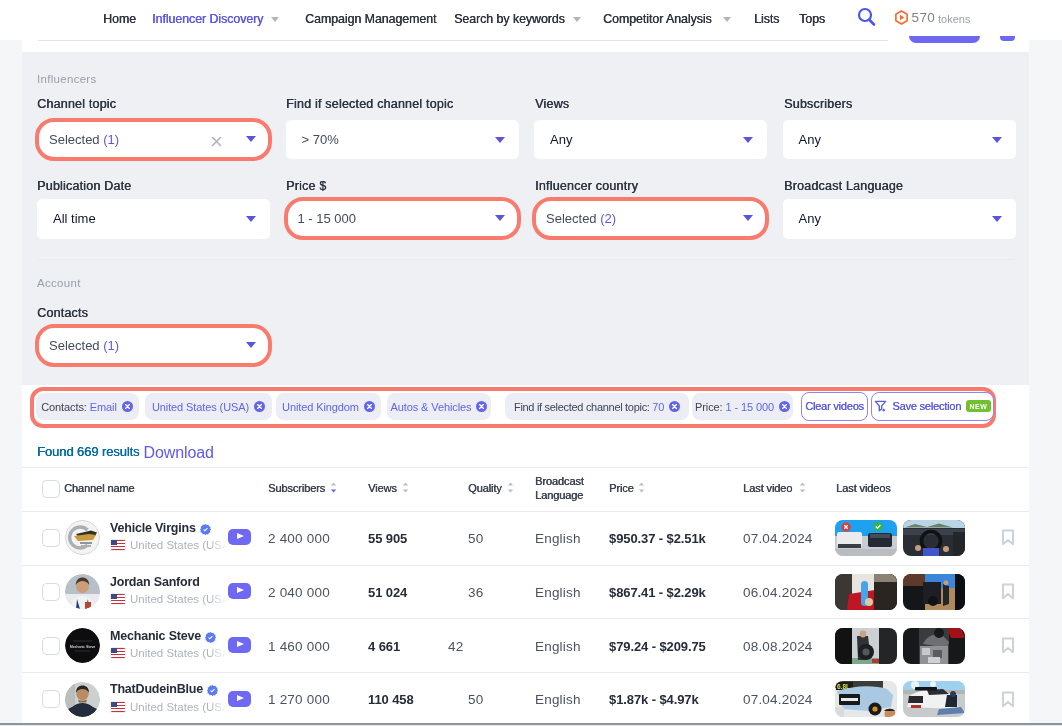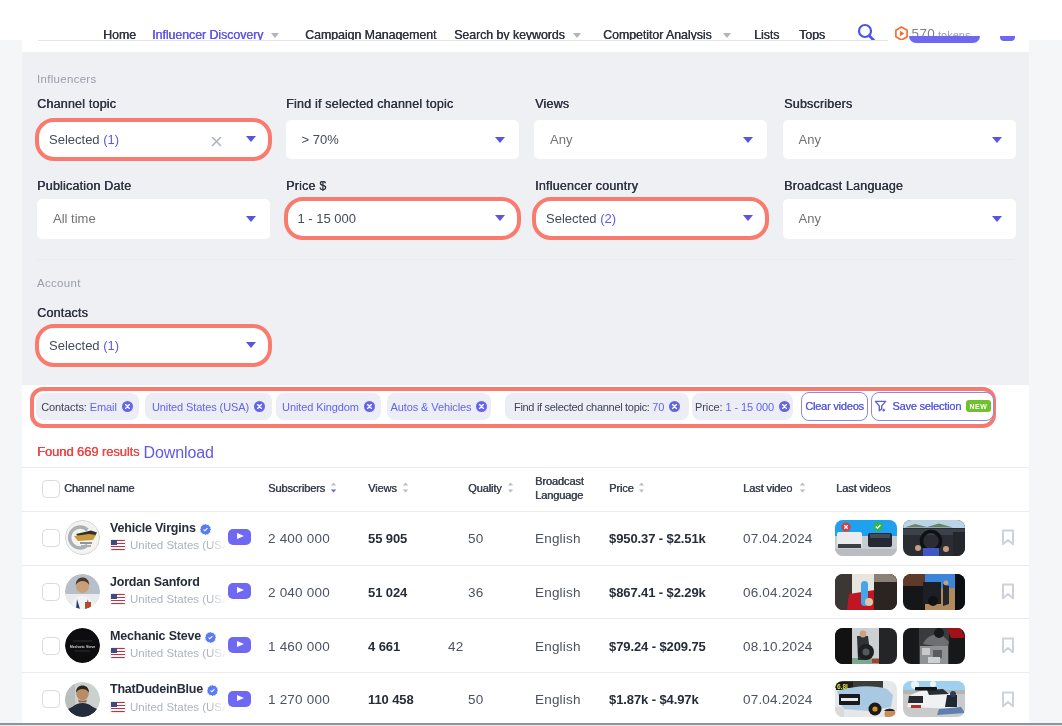--- a/index.html
+++ b/index.html
@@ -7,31 +7,31 @@
 .abs{position:absolute}
 .sb{text-shadow:0.4px 0 currentColor}
 
 #lmargin{position:absolute;left:0;top:40px;width:22px;height:683px;background:#f5f6f8}
 #rmargin{position:absolute;left:1029px;top:40px;width:33px;height:683px;background:#f5f6f8}
 #card{position:absolute;left:22px;top:40px;width:1007px;height:683px;background:#fff}
 #panel{position:absolute;left:22px;top:52px;width:1007px;height:333px;background:#eef0f3}
 #botbar{position:absolute;left:0;top:722.5px;width:1062px;height:2.6px;background:#8f949b}
 #botbar2{position:absolute;left:0;top:725.1px;width:1062px;height:1px;background:#e8e9eb}
 
-.nav{position:absolute;top:16px;left:0;width:1062px;height:40px;background:#fff}
+.nav{position:absolute;top:0;left:0;width:1062px;height:40px;background:#fff}
 .ni{position:absolute;top:11.5px;font-size:12.4px;letter-spacing:-0.05px;color:#2f3440;white-space:nowrap}
 .caret{position:absolute;top:16.5px;width:0;height:0;border-left:4.5px solid transparent;border-right:4.5px solid transparent;border-top:5px solid #b0b4bc}
 
 .lblxs{position:absolute;font-size:11.5px;color:#999fab;letter-spacing:.3px}
 .lbl{position:absolute;font-size:12.5px;color:#2e3442;letter-spacing:.2px;text-shadow:0.45px 0 currentColor;white-space:nowrap}
 .sel{position:absolute;width:233px;height:39.5px;background:#fff;border-radius:5px;font-size:13px;color:#434b5c;display:flex;align-items:center;padding:0 16px;white-space:nowrap}
 .sel .scaret{position:absolute;right:14px;top:17px;width:0;height:0;border-left:5.5px solid transparent;border-right:5.5px solid transparent;border-top:6.5px solid #5a54e4}
 .hl{width:237px;height:43px;border:4.5px solid #f87b6e;border-radius:19px;padding:0 10px}
 .hl .scaret{right:12px;top:14px}
-.ph{color:#737373}
+.ph{color:#0f172a}
 .pu{color:#5e58e8}
 
 .chip{position:absolute;top:393px;height:27px;background:#ecedf5;border-radius:8px;font-size:11px;letter-spacing:-0.1px;color:#3e4453;display:flex;align-items:center;justify-content:center;gap:5px;white-space:nowrap;overflow:hidden}
 .chip .pu{color:#6065e8}
 .cbtn{position:absolute;top:392px;height:28.5px;background:#fff;border:1.5px solid #8b89f1;border-radius:8px;font-size:11px;letter-spacing:-0.2px;color:#5b5ce0;display:flex;align-items:center;justify-content:center;text-shadow:0.3px 0 currentColor}
 
 .hdr{position:absolute;font-size:11px;letter-spacing:-0.1px;color:#3b4150;text-shadow:0.45px 0 currentColor;white-space:nowrap}
 .cell{position:absolute;font-size:13.5px;color:#4b5262;letter-spacing:.2px;white-space:nowrap}
 .cellb{position:absolute;font-size:13px;font-weight:700;color:#262c39;letter-spacing:-0.1px;white-space:nowrap}
 .divl{position:absolute;height:1px;background:#e9ebee}
@@ -170,21 +170,21 @@
   </div>
 <div class="cbtn" style="left:801px;width:67px">Clear videos</div>
 <div class="cbtn" style="left:871px;width:123px;gap:5px">
     <svg width="13" height="13" viewBox="0 0 14 14" style="flex:none">
       <path d="M1.5 1.5h11L8.3 6.3v3.4L5.7 11.6V6.3z" fill="none" stroke="#5b5ce0" stroke-width="1.5" stroke-linejoin="round"></path>
       <path d="M10.5 9.5v3M9 11h3" stroke="#5b5ce0" stroke-width="1.3"></path>
     </svg>
     <span>Save selection</span>
     <span style="background:#70c02f;color:#fff;font-size:7px;font-weight:700;letter-spacing:.4px;border-radius:3px;padding:2.5px 3.5px;text-shadow:none">NEW</span>
   </div>
-<span class="abs sb" style="left:37px;top:443.5px;font-size:13px;color:#ef4444;letter-spacing:-0.1px">Found 669 results</span>
+<span class="abs sb" style="left:37px;top:443.5px;font-size:13px;color:#0369a1;letter-spacing:-0.1px">Found 669 results</span>
 <span class="abs" style="left:143.5px;top:443.5px;font-size:16px;color:#5f58e8;letter-spacing:-0.1px">Download</span>
 <div class="divl" style="left:22px;top:467px;width:1007px"></div>
 <div class="cbx" style="left:42px;top:479.5px"></div>
 <span class="hdr" style="left:64px;top:482px">Channel name</span>
 <span class="hdr" style="left:268px;top:482px">Subscribers</span>
 <svg class="abs" style="left:330px;top:481.5px" width="7" height="11" viewBox="0 0 7 11">
     <path d="M3.5 0.5L6.2 3.6H0.8z" fill="#babec6"></path>
     <path d="M3.5 10.5L0.8 7.4h5.4z" fill="#6a63ee"></path>
   </svg>
 <span class="hdr" style="left:368px;top:482px">Views</span>
@@ -340,21 +340,21 @@
     </svg>
   </div>
 <div class="flag" style="left:110.5px;top:648.0px"></div>
 <span class="country" style="left:130px;top:647.0px">United States (USA)</span>
 <div class="ytb" style="left:228px;top:637.0px"></div>
 <span class="cell" style="left:268px;top:638.5px">1 460 000</span>
 <span class="cellb" style="left:368px;top:638.5px">4 661</span>
 <span class="cell" style="left:448px;top:638.5px">42</span>
 <span class="cell" style="left:535px;top:638.5px;letter-spacing:.2px">English</span>
 <span class="cellb" style="left:609px;top:638.5px">$79.24 - $209.75</span>
-<span class="cell" style="left:743px;top:638.5px">08.10.2024</span>
+<span class="cell" style="left:743px;top:638.5px">08.08.2024</span>
 <div class="thumb" style="left:835px;top:627.5px"><svg width="62" height="36" viewBox="0 0 62 36">
       <rect width="62" height="36" fill="#232527"></rect>
       <rect x="0" y="0" width="17" height="36" fill="#121212"></rect>
       <rect x="17" y="0" width="27" height="36" fill="#cdd0d2"></rect>
       <rect x="17" y="30" width="27" height="6" fill="#7ca98e"></rect>
       <path d="M22 8h11l2 16-4 8h-8z" fill="#2e3338"></path>
       <circle cx="28" cy="6" r="3.4" fill="#caa183"></circle>
       <circle cx="31" cy="24" r="8" fill="#1d1f21"></circle>
       <circle cx="31" cy="24" r="3.5" fill="#55585c"></circle>
       <rect x="37" y="31" width="7" height="4" fill="#b8352c"></rect>

